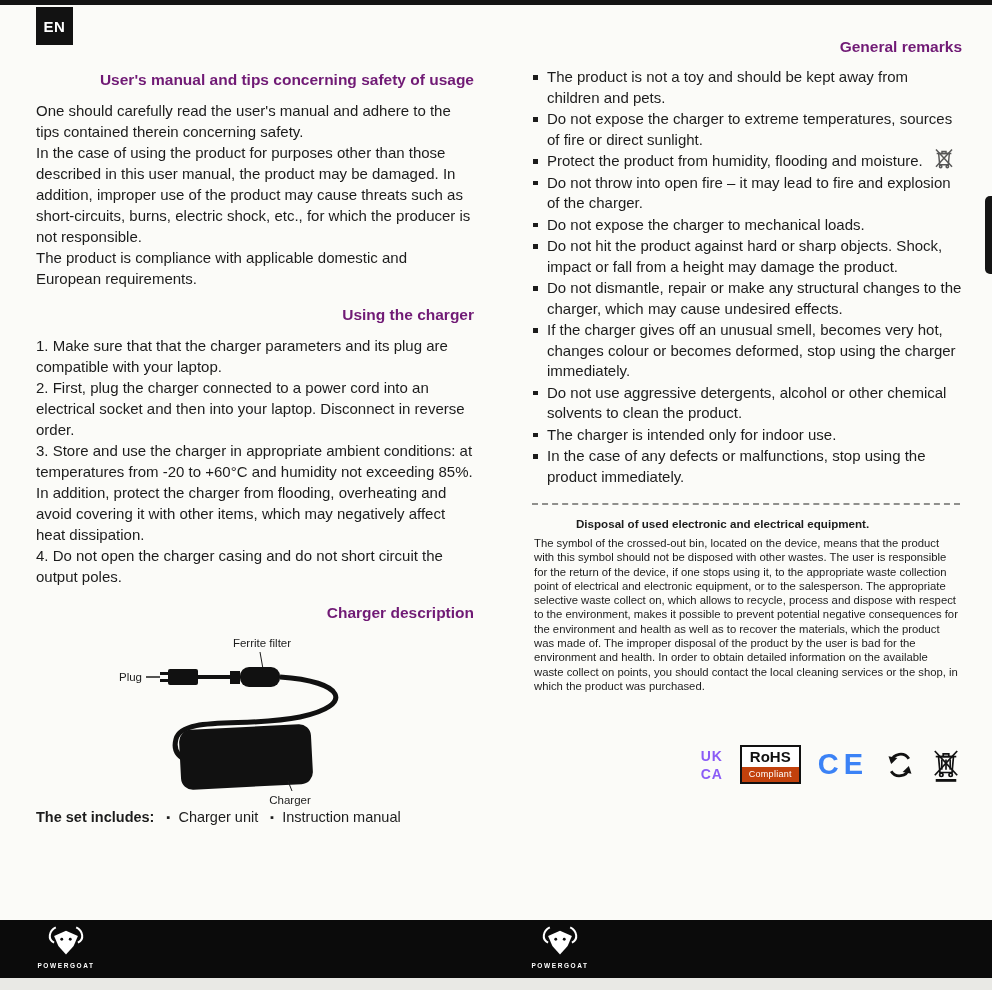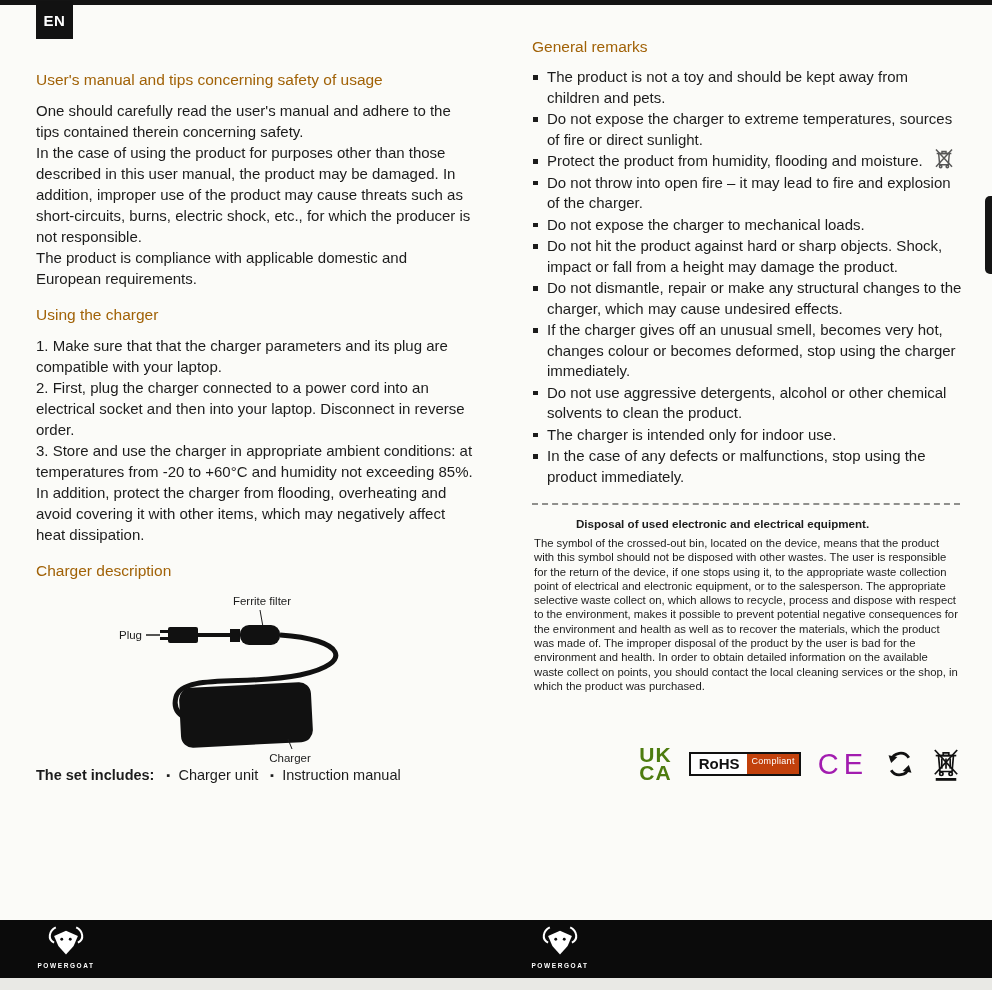--- a/index.html
+++ b/index.html
@@ -4,28 +4,28 @@
 <style>
   * { margin:0; padding:0; box-sizing:border-box; }
   html,body { background:#e6e6e3; }
   body { font-family:"Liberation Sans", sans-serif; }
   .page { position:relative; width:992px; height:990px; background:#fbfbf8; color:#1c1c1c; overflow:hidden; margin:0 auto; }
 
   .scan-top { position:absolute; top:0; left:0; right:0; height:5px; background:#141414; }
   .scan-right-blob { position:absolute; right:0; top:196px; width:7px; height:78px; background:#151515; border-radius:5px 0 0 5px; }
   .scan-bottom { position:absolute; bottom:0; left:0; right:0; height:12px; background:#e9e9e5; }
 
-  .en-badge { position:absolute; left:36px; top:1px; width:37px; height:38px; background:#121212; color:#fff;
+  .en-badge { position:absolute; left:36px; top:7px; width:37px; height:38px; background:#121212; color:#fff;
               display:flex; align-items:center; justify-content:center; font-weight:700; font-size:15px; letter-spacing:.5px; }
 
   .col { position:absolute; }
   .col.left  { left:36px;  top:71px; width:438px; }
   .col.right { left:532px; top:38px; width:430px; }
 
-  .h  { font-size:15.5px; font-weight:400; color:#a16207; margin-bottom:11px; }
+  .h  { font-size:15.5px; font-weight:700; color:#701a75; margin-bottom:11px;text-align:right; }
   .mt { margin-top:17px; }
   .body { font-size:15px; line-height:21px; }
   p.body { margin:0; }
 
   ul.bullets { list-style:none; margin-top:2px; }
   ul.bullets li { position:relative; padding-left:15px; font-size:15px; line-height:20.5px; margin-bottom:1px; }
   ul.bullets li::before { content:''; position:absolute; left:1px; top:8px; width:4.5px; height:4.5px; background:#1c1c1c; }
 
   .dashes { border-top:2px dashed #8f8f8c; margin:16px 2px 12px 0; height:0; }
 
@@ -33,25 +33,25 @@
   .fine { font-size:11.3px; line-height:14.3px; margin:2px; }
 
   .diagram { display:block; margin-top:6px; }
   .diagram text { font-size:11.5px; fill:#1c1c1c; }
 
   .set-line { font-size:14.5px; }
   .set-line .lbl { font-weight:700; }
   .set-line .bullet { font-size:11px; margin:0 4px 0 8px; vertical-align:1px; }
 
   .marks { display:flex; align-items:center; justify-content:flex-end; gap:17px; margin-top:52px; padding-right:2px; }
-  .ukca { display:flex; flex-direction:column; font-weight:800; font-size:21px; line-height:18px; letter-spacing:1px; color:#4d7c0f; }
-  .rohs { border:2px solid #111; display:inline-flex; flex-direction:row; text-align:center; background:#fff; }
+  .ukca { display:flex; flex-direction:column; font-weight:800; font-size:14px; line-height:18px; letter-spacing:1px; color:#8b5cf6; }
+  .rohs { border:2px solid #111; display:inline-flex; flex-direction:column; text-align:center; background:#fff; }
   .rohs-name { font-weight:700; font-size:15px; padding:1px 8px 2px; color:#111; }
   .rohs-sub  { background:#c2410c; color:#fff; font-size:9px; letter-spacing:.3px; padding:2px 4px 3px; }
-  .ce { font-size:29px; font-weight:400; letter-spacing:5px; color:#a21caf; }
+  .ce { font-size:29px; font-weight:700; letter-spacing:5px; color:#3b82f6; }
 
   .margin-bin { position:absolute; left:934px; top:146px; opacity:.85; }
 
   .footer { position:absolute; left:0; right:0; bottom:12px; height:58px; background:#0b0b0b; }
   .logo { position:absolute; top:4px; width:64px; text-align:center; color:#fff; }
   .logo .brand { display:block; font-size:6.5px; font-weight:700; letter-spacing:1.6px; margin-top:0; }
 </style>
 </head>
 <body>
 
@@ -67,20 +67,21 @@
   <div class="col left">
     <h2 class="h">User's manual and tips concerning safety of usage</h2>
     <p class="body">One should carefully read the user's manual and adhere to the tips contained therein concerning safety.</p>
     <p class="body">In the case of using the product for purposes other than those described in this user manual, the product may be damaged. In addition, improper use of the product may cause threats such as short-circuits, burns, electric shock, etc., for which the producer is not responsible.</p>
     <p class="body">The product is compliance with applicable domestic and European requirements.</p>
 
     <h2 class="h mt">Using the charger</h2>
     <p class="body">1. Make sure that that the charger parameters and its plug are compatible with your laptop.</p>
     <p class="body">2. First, plug the charger connected to a power cord into an electrical socket and then into your laptop. Disconnect in reverse order.</p>
     <p class="body">3. Store and use the charger in appropriate ambient conditions: at temperatures from -20 to +60°C and humidity not exceeding 85%. In addition, protect the charger from flooding, overheating and avoid covering it with other items, which may negatively affect heat dissipation.</p>
+    <p class="body">4. Do not open the charger casing and do not short circuit the output poles.</p>
 
     <h2 class="h mt">Charger description</h2>
 
     <svg class="diagram" width="420" height="176" viewBox="0 0 420 176">
 
       <text x="226" y="14" text-anchor="middle">Ferrite filter</text>
       <line x1="224" y1="19" x2="227" y2="36" stroke="#1c1c1c" stroke-width="1"></line>
 
       <text x="106" y="48" text-anchor="end">Plug</text>
       <line x1="110" y1="44" x2="124" y2="44" stroke="#1c1c1c" stroke-width="1.5"></line>

